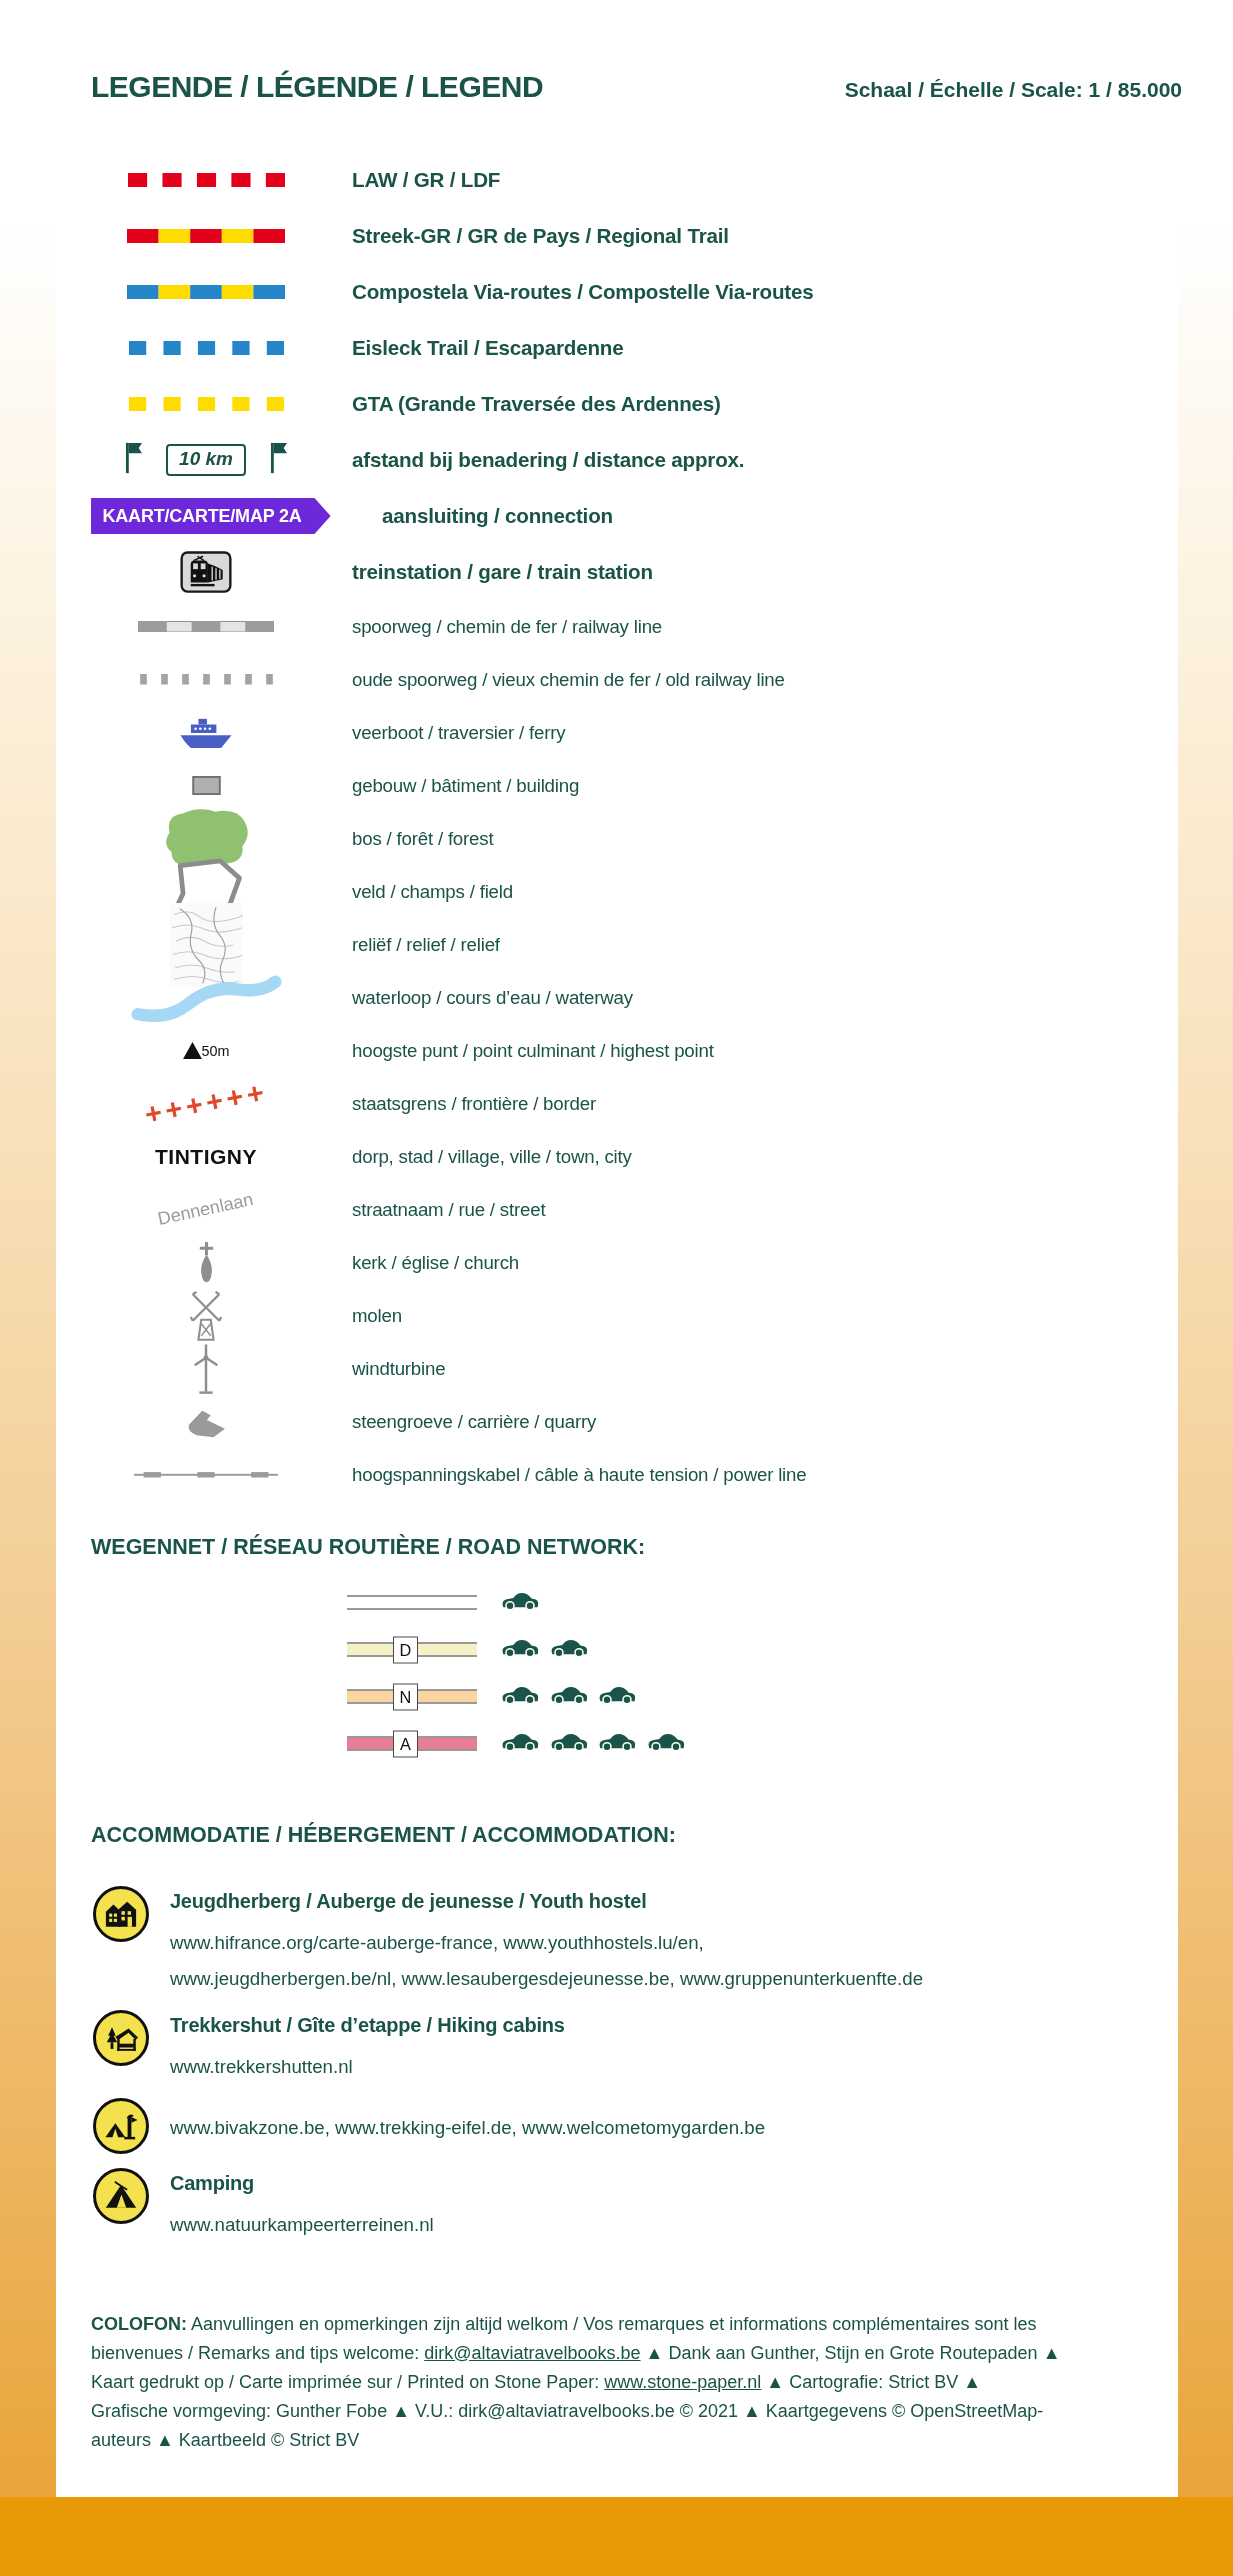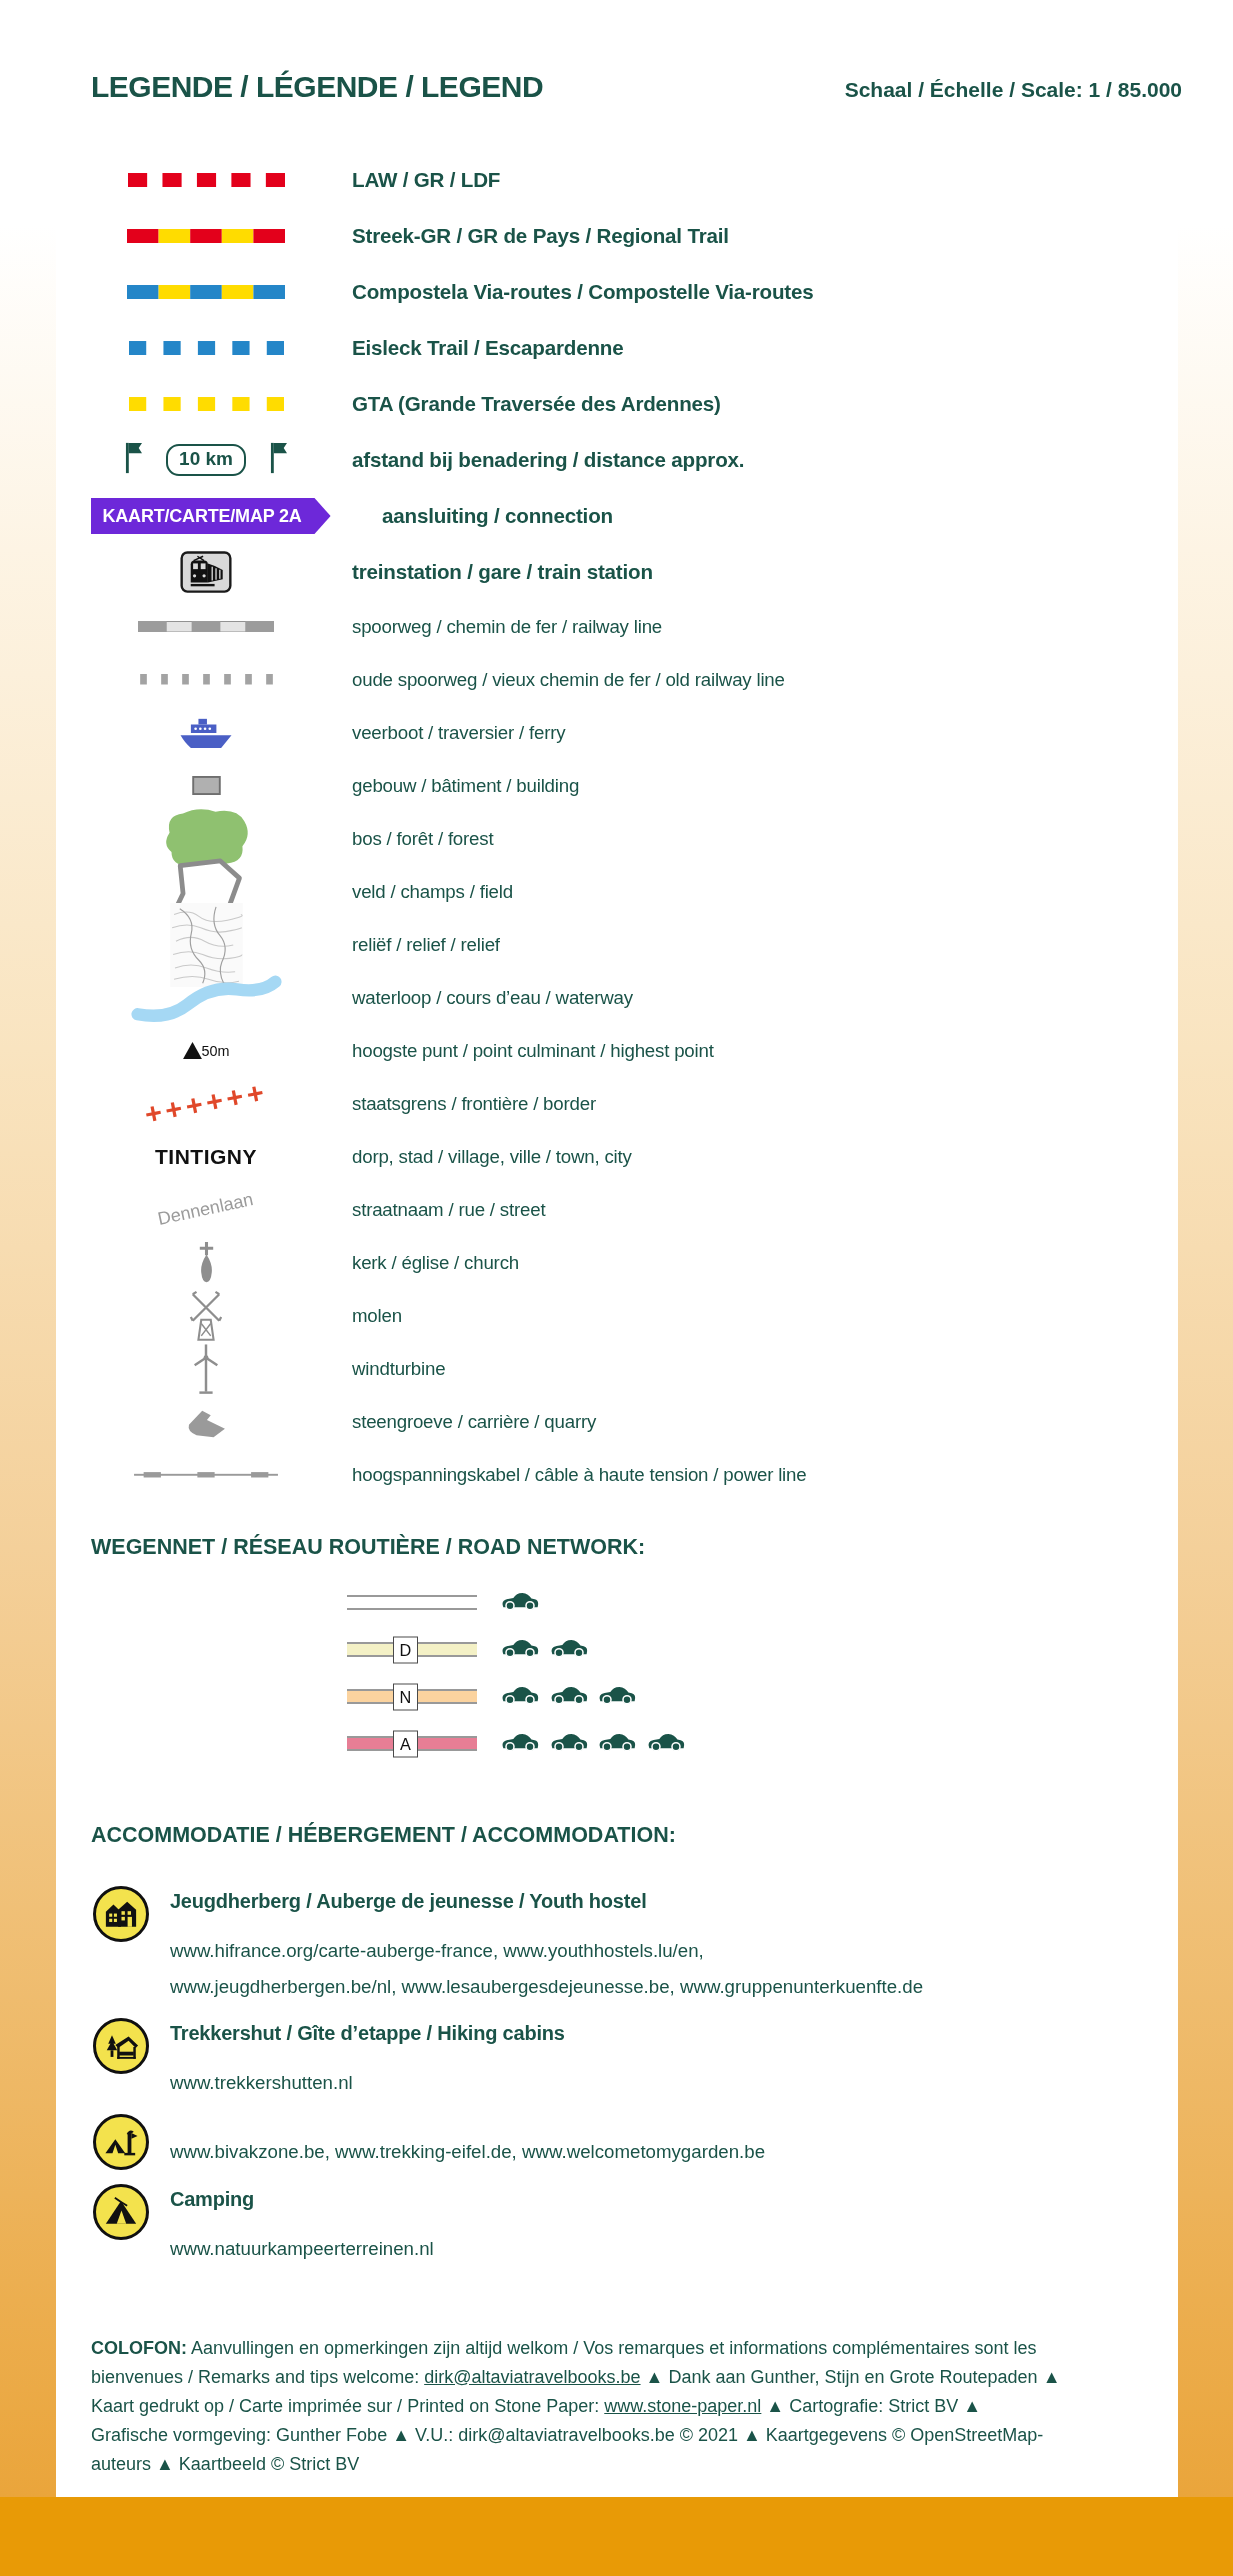--- a/index.html
+++ b/index.html
@@ -17,22 +17,22 @@
 
   .legend{margin-top:48px;}
   .lrow{display:flex;align-items:center;height:56px;}
   .lrow.small{height:53px;}
   .sym{width:230px;flex:none;display:flex;justify-content:center;align-items:center;}
   .sym.left-align{justify-content:flex-start;}
   .lbl{padding-left:31px;font-size:20.6px;font-weight:700;letter-spacing:-0.2px;}
   .lrow.small .lbl{font-size:18.7px;font-weight:400;}
 
   .dist{display:flex;align-items:center;gap:23px;}
-  .km-badge{border:2.9px solid #1A5348;border-radius:13px;padding:1.9px 11.5px 3.8px;
-            font-size:19px;font-weight:bold;white-space:nowrap;}
+  .km-badge{border:2.9px solid #1A5348;border-radius:4px;padding:1.9px 11.5px 3.8px;
+            font-size:19px;font-weight:bold;white-space:nowrap;font-style:italic;}
   .map-banner{background:#6d28d9;color:#fff;font-weight:bold;font-size:18px;white-space:nowrap;
               padding:7.7px 29px 7.7px 11.5px;letter-spacing:-0.2px;
               clip-path:polygon(0 0,calc(100% - 16.3px) 0,100% 50%,calc(100% - 16.3px) 100%,0 100%);}
   .city-sample{color:#111;font-weight:bold;font-size:21px;letter-spacing:0.5px;}
   .street-sample{color:#9B9B9B;font-size:18px;transform:rotate(-12deg);}
   .border-sample{color:#E0482A;font-size:29px;font-weight:bold;letter-spacing:3.8px;
                  transform:rotate(-11deg);line-height:1;}
   .peak{display:flex;flex-direction:row;align-items:center;}
   .peak-label{color:#111;font-size:14.4px;margin-top:1px;}
 
@@ -49,21 +49,21 @@
   .cars{display:flex;gap:8.6px;margin-left:23px;align-items:center;}
 
   .accom-h{margin-top:56px;}
   .accom{margin-top:38px;}
   .accom-item{display:flex;margin-bottom:13.4px;}
   .accom-icon{width:56px;height:56px;border-radius:50%;flex:none;box-sizing:border-box;
               background:#F3E24D;border:3.8px solid #101010;margin-left:1.9px;
               display:flex;align-items:center;justify-content:center;}
   .accom-text{margin-left:21px;width:967px;}
   .accom-title{font-size:20px;font-weight:bold;padding-top:3.8px;letter-spacing:-0.2px;}
-  .accom-urls{margin-top:20px;font-size:18.7px;line-height:36px;}
+  .accom-urls{margin-top:12px;font-size:18.7px;line-height:36px;}
 
   .colofon{margin-top:67px;width:972px;font-size:18px;line-height:29px;}
   .colofon strong{font-weight:bold;}
   .colofon a{color:inherit;text-decoration:underline;}
 </style>
 </head>
 <body>
 
 <div class="page">
   <div class="edge left"></div>

